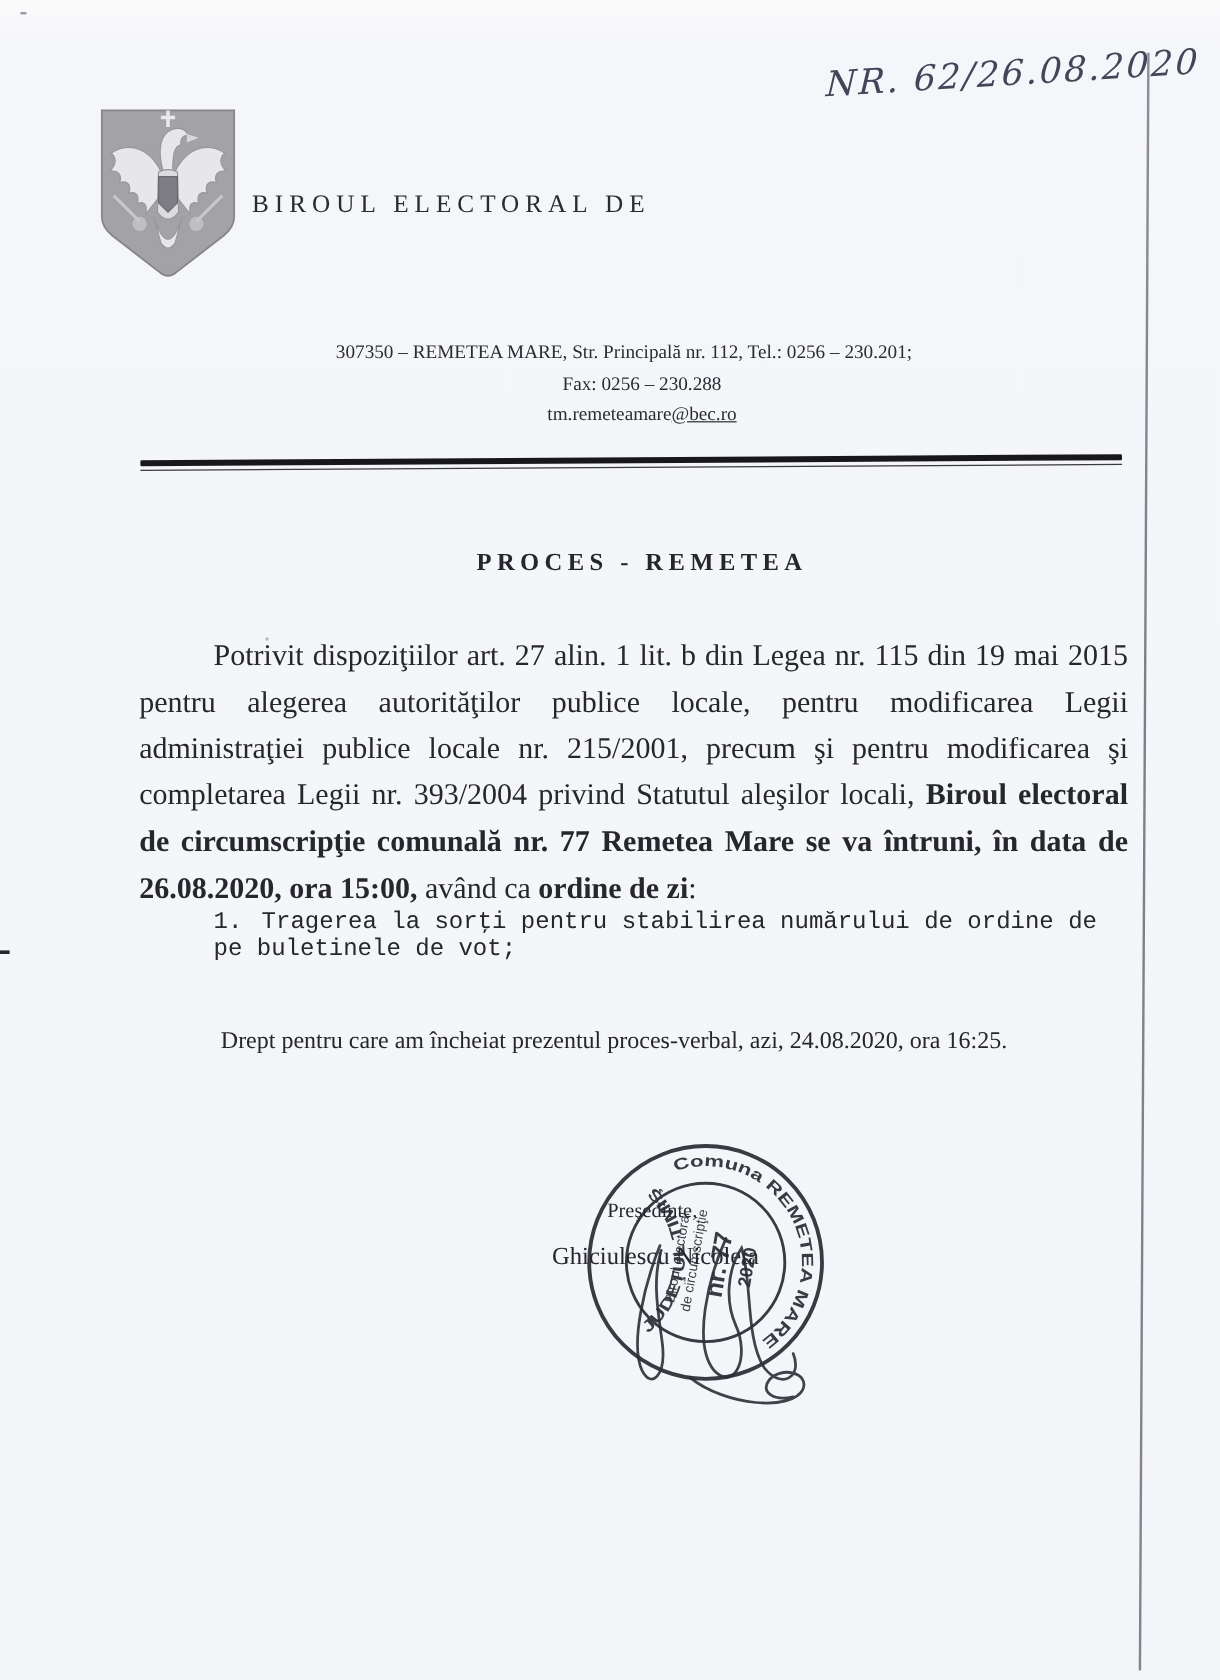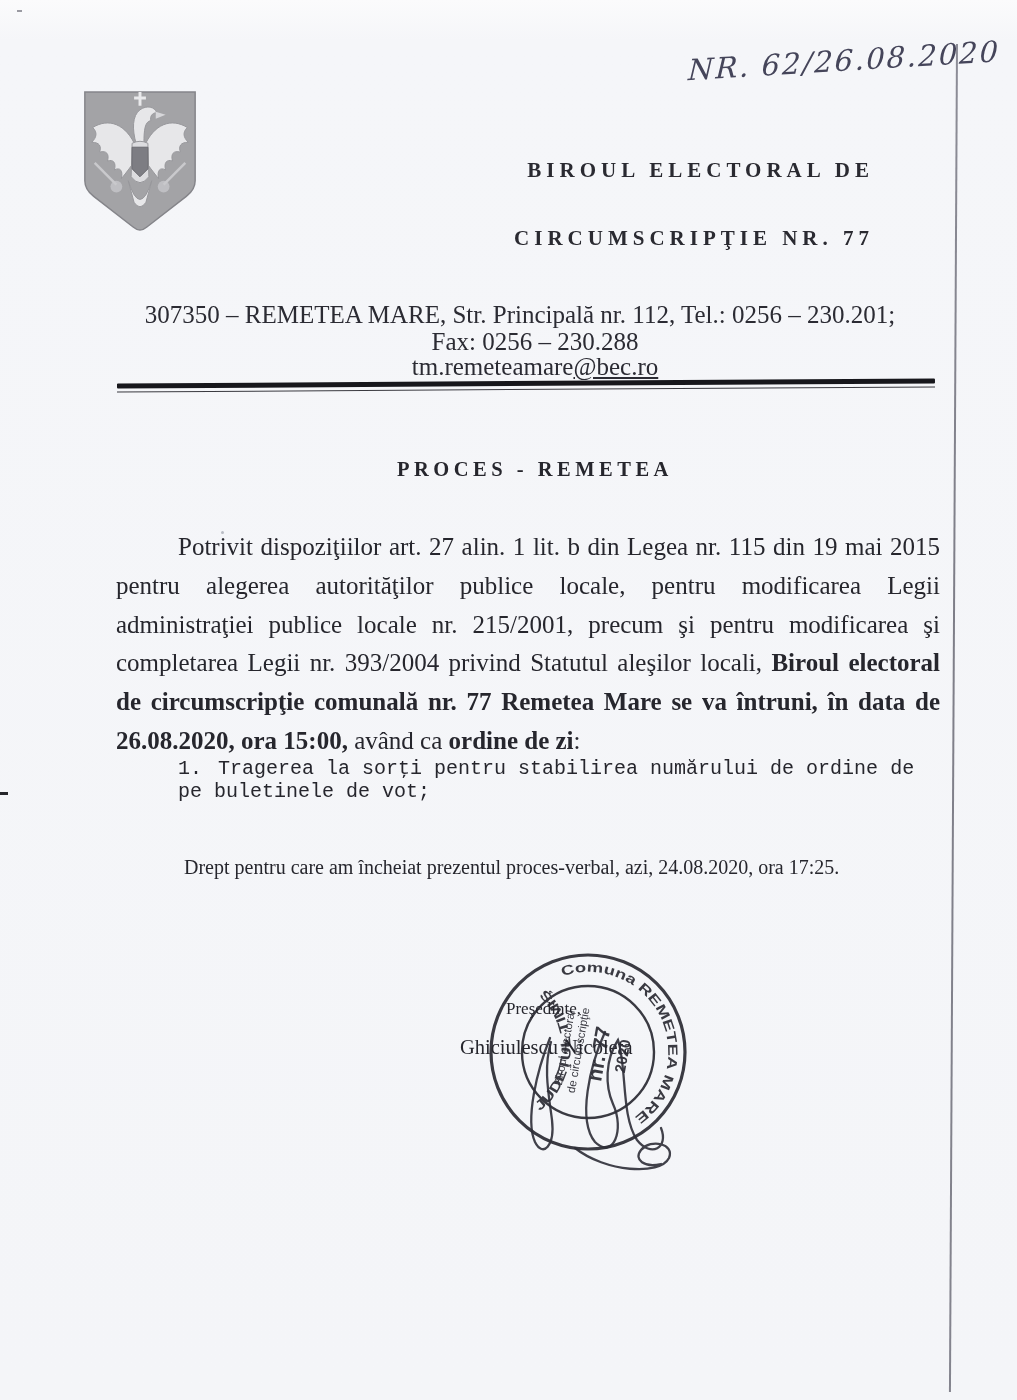--- a/index.html
+++ b/index.html
@@ -13,30 +13,30 @@
   .page{
     position:absolute;inset:0;
     background:linear-gradient(180deg,#fbfbfc 0px,#f5f6f9 40px,#f4f5f8 100%);
   }
 
   
   .emblem{position:absolute;left:75px;top:85px;width:130px;height:152px;}
 
   
   .org-title{
-    position:absolute;left:224px;width:650px;
-    text-align:right;font-weight:bold;font-size:21px;
+    position:absolute;left:210px;width:650px;
+    text-align:left;font-weight:normal;font-size:21px;
     letter-spacing:5px;color:#2a2a31;
   }
   .org-title.l1{top:158px;}
   .org-title.l2{top:226px;}
 
   .addr{
     position:absolute;left:150px;width:770px;text-align:center;
-    font-size:25px;color:#2b2b33;margin-top:16px;
+    font-size:16px;color:#2b2b33;
   }
   .addr.a1{top:285px;width:820px;left:110px;}
   .addr.a2{top:312px;}
   .addr.a3{top:337px;}
   .u{text-decoration:underline;}
 
   
   .rule{position:absolute;left:117px;top:381px;width:818px;transform:rotate(-0.35deg);}
   .rule .thick{height:5px;background:#17171c;border-radius:1px;}
   .rule .thin{height:1.6px;background:#3a3a40;margin-top:2.5px;}
@@ -118,38 +118,37 @@
 
     <circle cx="42" cy="102" r="6" fill="#bfbfc3"></circle>
     <circle cx="90" cy="102" r="6" fill="#bfbfc3"></circle>
     <path d="M42,100 L20,78" stroke="#c9c9cc" stroke-width="2.5"></path>
     <path d="M90,100 L112,78" stroke="#c9c9cc" stroke-width="2.5"></path>
   </svg>
 
   <div class="handwritten">NR. 62/26.08.2020</div>
 
   <div class="org-title l1">BIROUL ELECTORAL DE</div>
-  <div class="org-title l2">CIRCUMSCRIPŢIE NR. 77</div>
 
   <div class="addr a1">307350 – REMETEA MARE, Str. Principală nr. 112,  Tel.: 0256 – 230.201;</div>
   <div class="addr a2">Fax: 0256 – 230.288</div>
   <div class="addr a3"><span>tm.remeteamare</span><span class="u">@bec.ro</span></div>
 
   <div class="rule">
     <div class="thick"></div>
     <div class="thin"></div>
   </div>
 
   <div class="doc-title">PROCES - REMETEA</div>
 
   <div class="body-par"><span>Potrivit dispoziţiilor art. 27 alin. 1 lit. b din Legea nr. 115 din 19 mai 2015 pentru alegerea autorităţilor publice locale, pentru modificarea Legii administraţiei publice locale nr. 215/2001, precum şi pentru modificarea şi completarea Legii nr. 393/2004 privind Statutul aleşilor locali, </span><span class="b">Biroul electoral de circumscripţie comunală nr. 77 Remetea Mare se va întruni, în data de 26.08.2020, ora 15:00,</span><span> având ca </span><span class="b">ordine de zi</span><span>:</span></div>
 
   <div class="list-line"><span class="num">1.</span><span>Tragerea la sorţi pentru stabilirea numărului de ordine de pe buletinele de vot;</span></div>
 
-  <div class="closing">Drept pentru care am încheiat prezentul proces-verbal, azi, 24.08.2020, ora 17:25.</div>
+  <div class="closing">Drept pentru care am încheiat prezentul proces-verbal, azi, 24.08.2020, ora 16:25.</div>
 
   <svg class="stamp" viewBox="0 0 212 212">
     <g transform="translate(106,106)" fill="none" stroke="#2b2b33">
       <circle r="97" stroke-width="3.2"></circle>
       <circle r="66" stroke-width="2.4"></circle>
       <defs>
         <path id="arcTop" d="M -27.4,-75.2 A 80,80 0 0 1 40,69.3" fill="none"></path>
         <path id="arcLeft" d="M -51.4,61.3 A 80,80 0 0 0 -45.9,-65.5" fill="none"></path>
       </defs>
       <text font-family="Liberation Sans, sans-serif" font-size="13.5" font-weight="bold" fill="#2b2b33" stroke="none">

